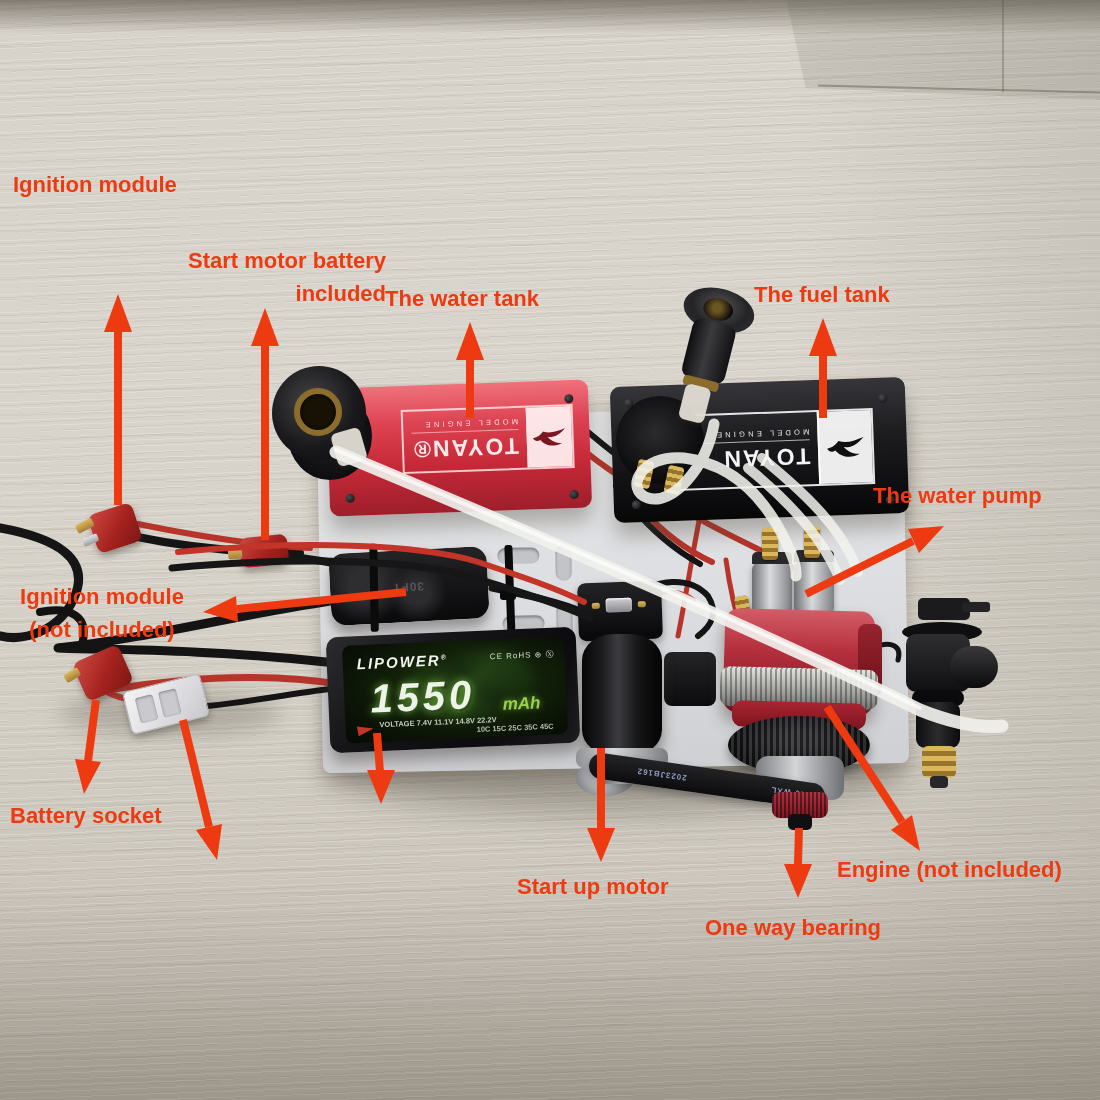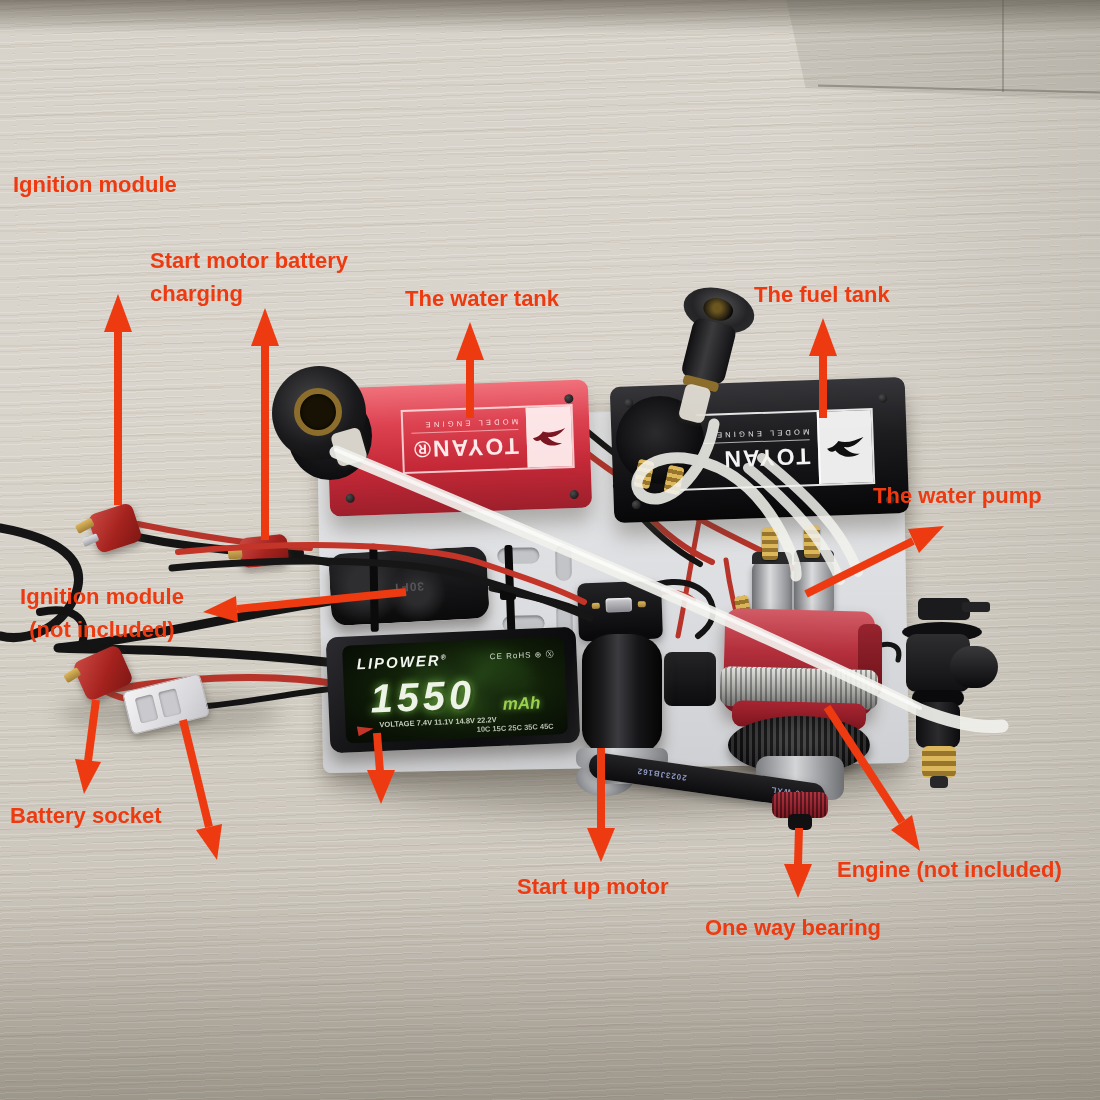--- a/index.html
+++ b/index.html
@@ -403,25 +403,25 @@
       <g>
         <line x1="799" y1="828" x2="798" y2="864"></line>
           <polygon points="798,898 784,864 812,864" stroke="none"></polygon>
       </g>
     </g>
   </svg>
 
   <div class="lbl" style="left:13px;top:168px;">
     <span>Ignition module</span>
   </div>
-  <div class="lbl" style="left:150px;top:244px;width:236px;text-align:left;">
+  <div class="lbl" style="left:150px;top:244px;width:236px;text-align:right;">
     <span>Start motor battery</span>
-    <span>charging</span>
-  </div>
-  <div class="lbl" style="left:405px;top:282px;">
+    <span>included</span>
+  </div>
+  <div class="lbl" style="left:385px;top:282px;">
     <span>The water tank</span>
   </div>
   <div class="lbl" style="left:754px;top:278px;">
     <span>The fuel tank</span>
   </div>
   <div class="lbl" style="left:873px;top:479px;">
     <span>The water pump</span>
   </div>
   <div class="lbl" style="left:6px;top:580px;width:192px;text-align:center;">
     <span>Ignition module</span>

